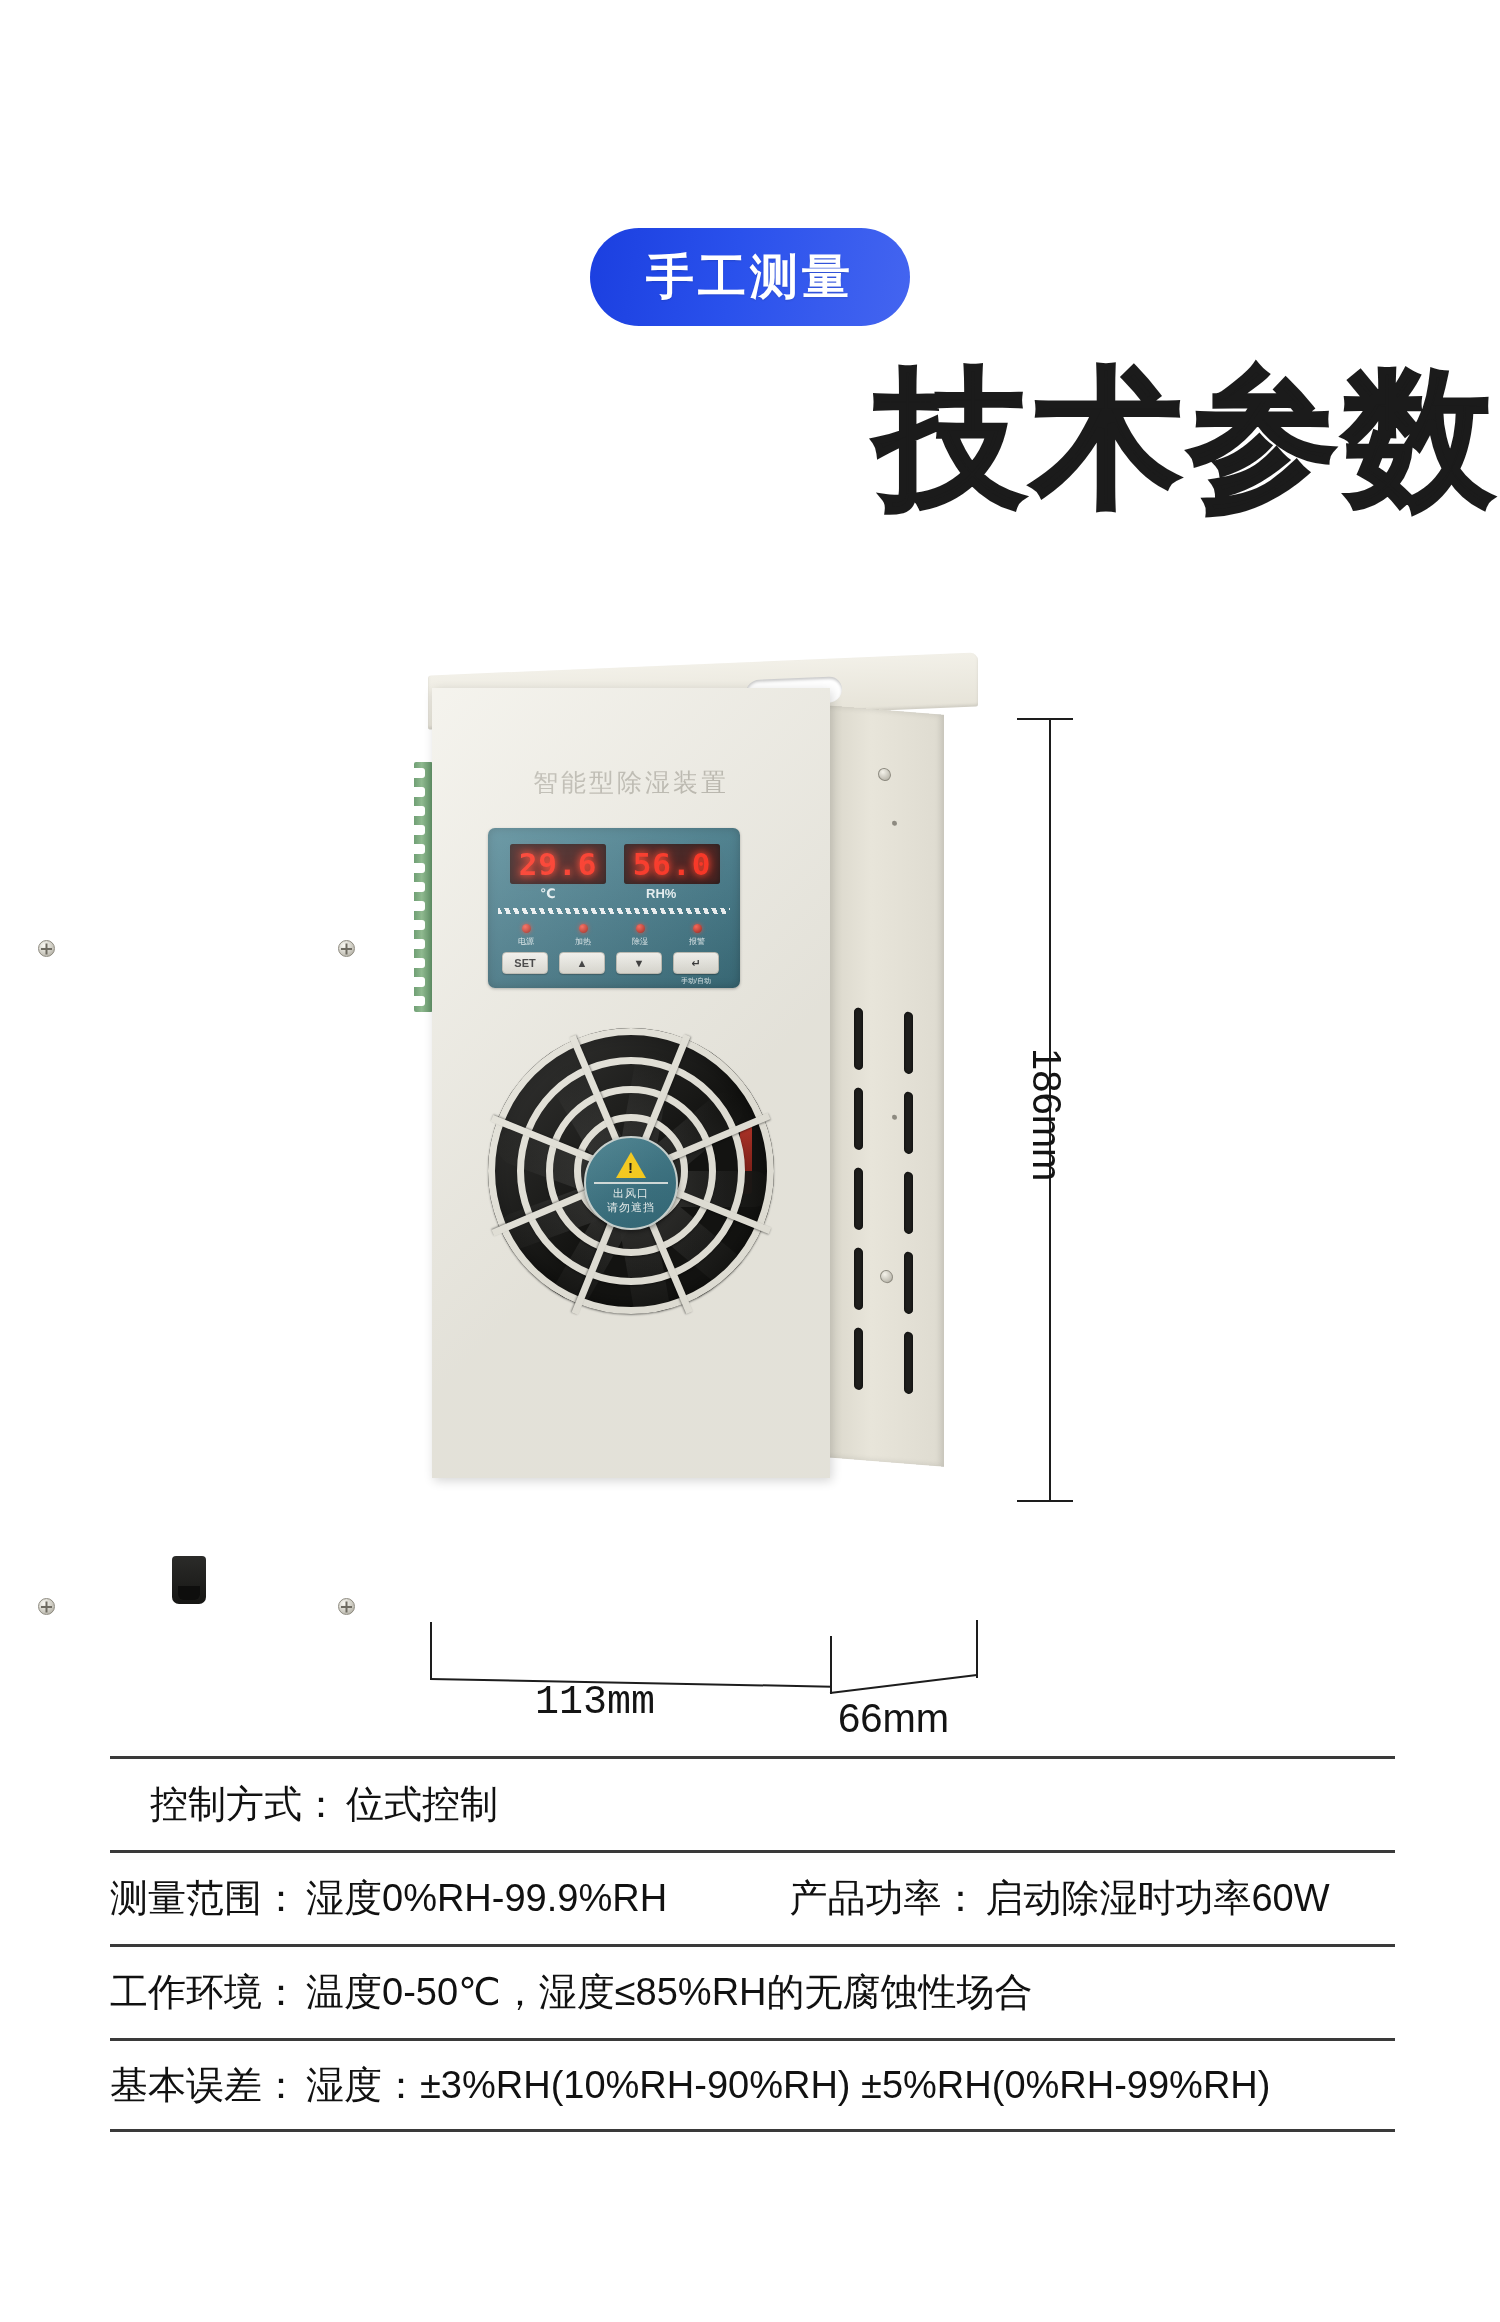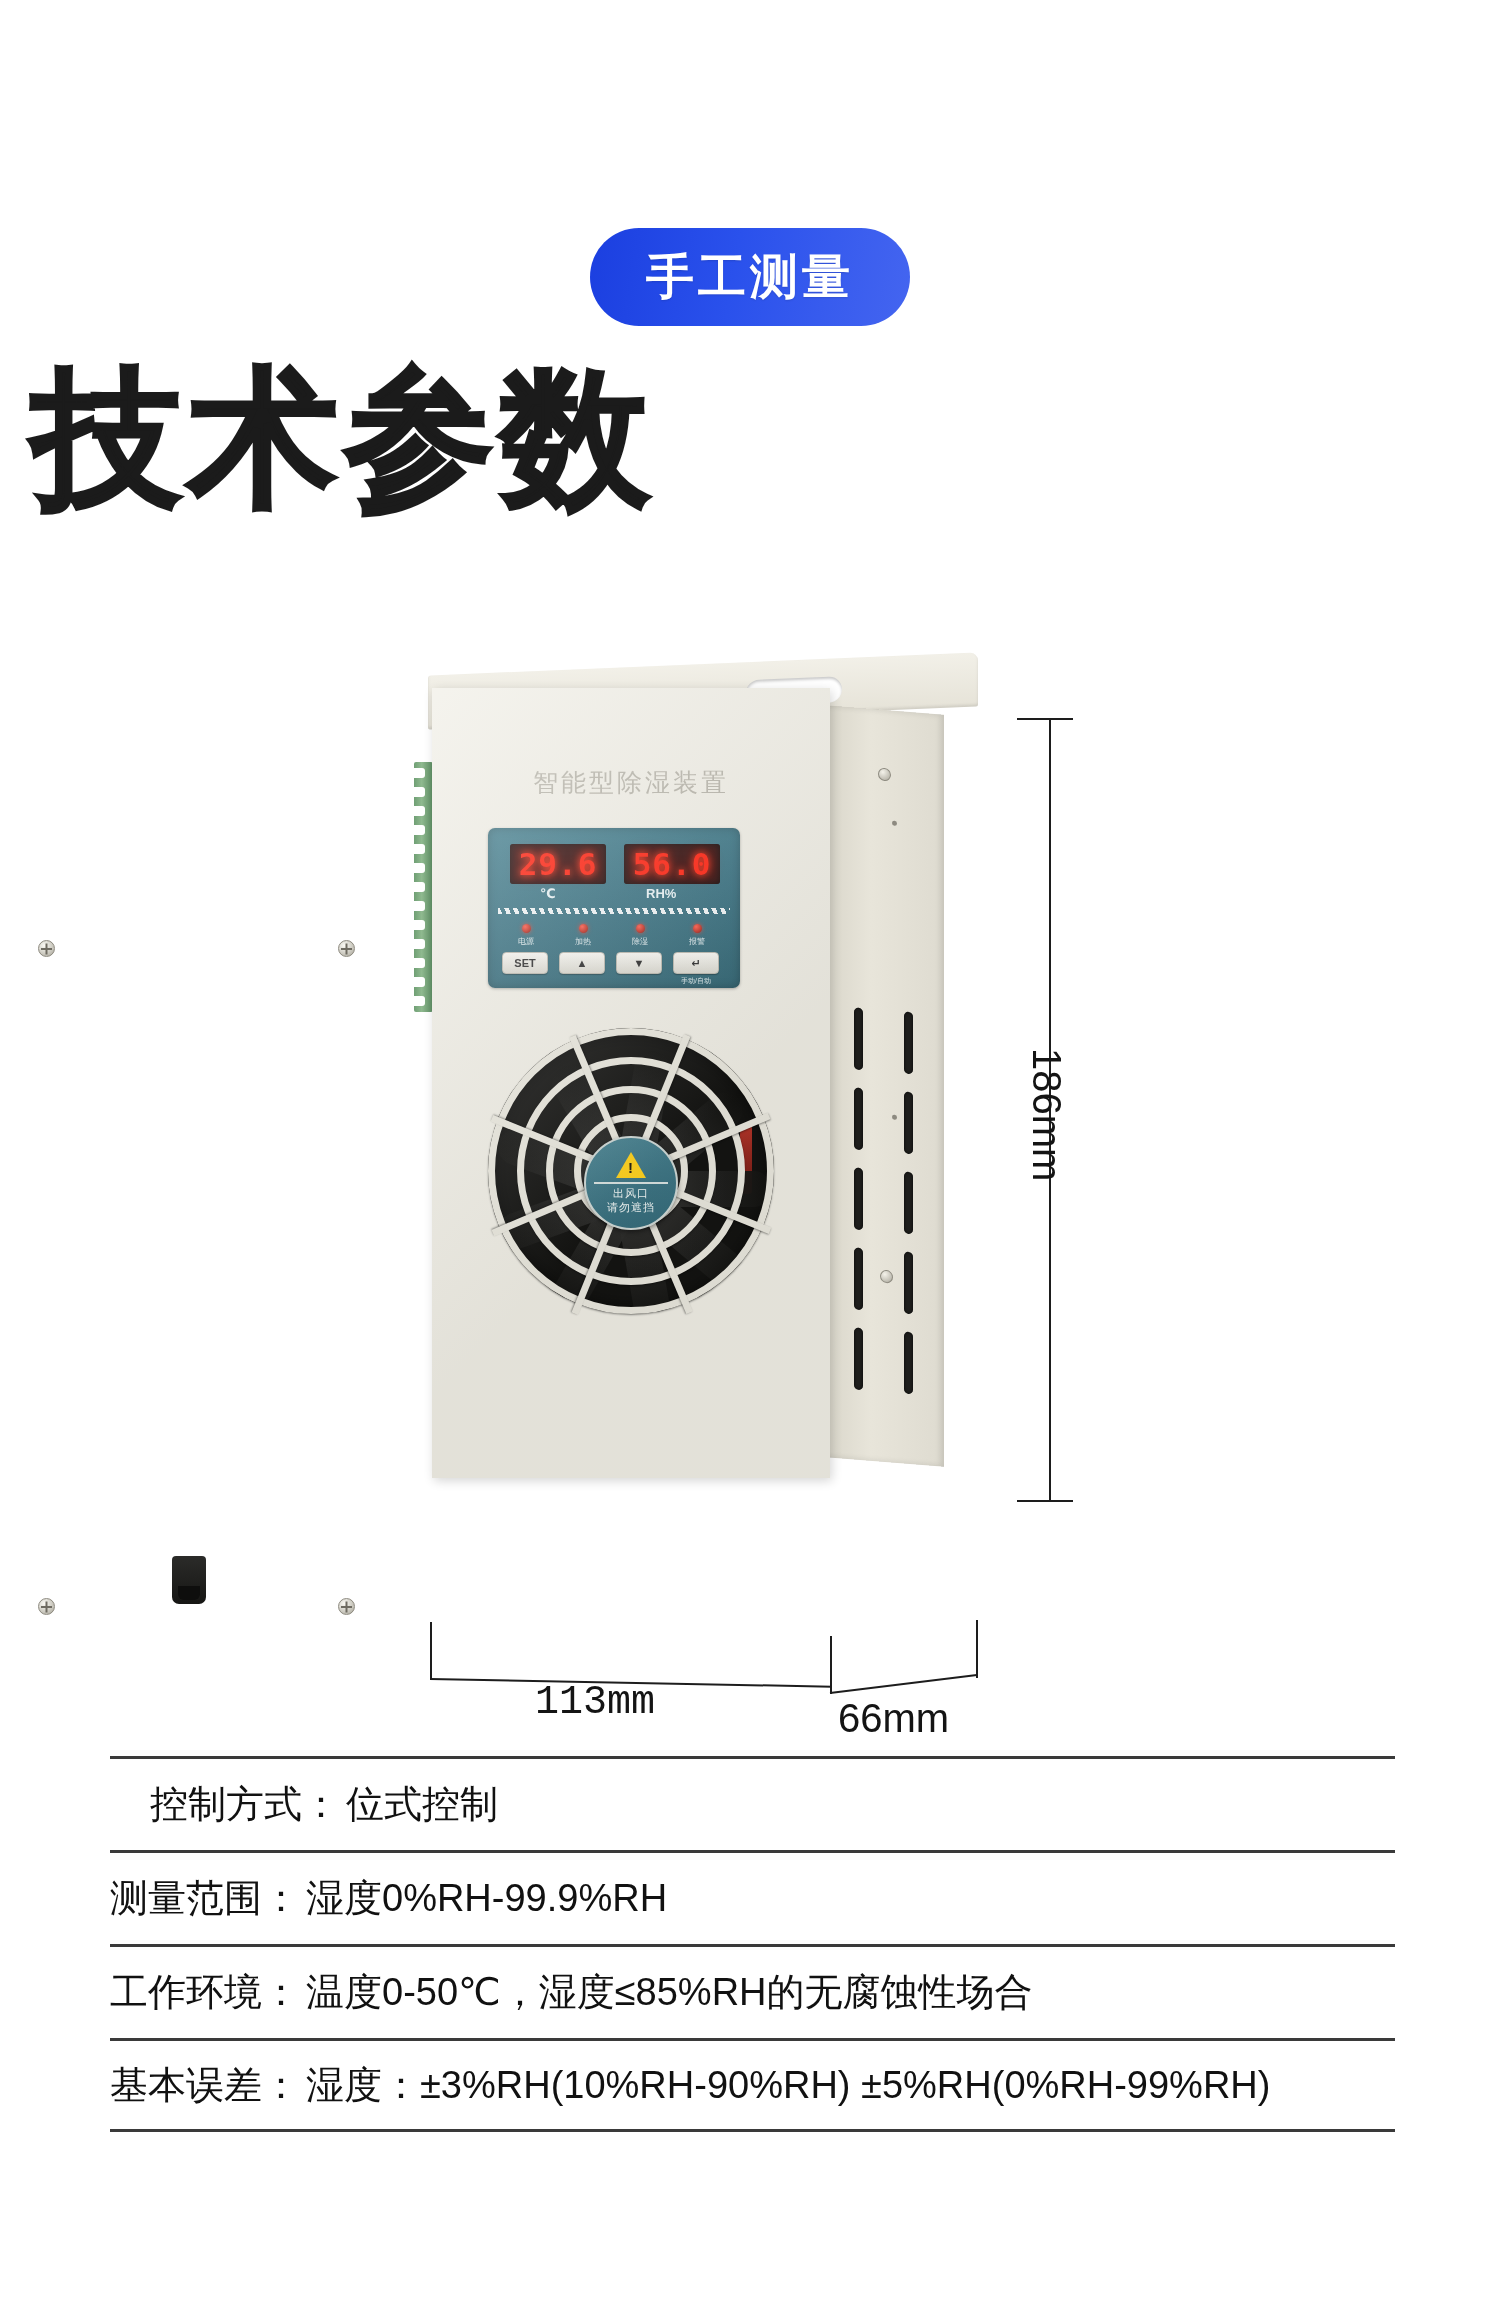--- a/index.html
+++ b/index.html
@@ -23,21 +23,21 @@
     border-radius: 49px;
     background: linear-gradient(100deg, #1b3fe0 0%, #2a51ec 45%, #4465f0 100%);
     color: #ffffff;
     font-size: 48px; font-weight: 700; letter-spacing: 4px;
     text-shadow: 0 1px 2px rgba(0,0,0,.12);
   }
 
   
   .title {
     position: absolute; top: 354px; left: 0; width: 1500px;
-    text-align: left;
+    text-align: right;
     font-size: 150px; line-height: 1.12;
     font-weight: 900; color: #1b1b1b;
     letter-spacing: 6px;
     padding-left: 32px;
     -webkit-text-stroke: 3px #1b1b1b;
   }
 
   
   .stage { position: absolute; top: 640px; left: 0; width: 1500px; height: 1040px; }
 
@@ -456,20 +456,24 @@
         <div class="spec-cell right">
           <span class="sp-label">控制方式：</span>
           <span class="sp-value">位式控制</span>
         </div>
       </div>
       <div class="spec-row">
         <div class="spec-cell left">
           <span class="sp-label">测量范围：</span>
           <span class="sp-value">湿度0%RH-99.9%RH</span>
         </div>
+        <div class="spec-cell right">
+          <span class="sp-label">产品功率：</span>
+          <span class="sp-value">启动除湿时功率60W</span>
+        </div>
       </div>
       <div class="spec-row">
         <div class="spec-cell full">
           <span class="sp-label">工作环境：</span>
           <span class="sp-value">温度0-50℃，湿度≤85%RH的无腐蚀性场合</span>
         </div>
       </div>
       <div class="spec-row">
         <div class="spec-cell full">
           <span class="sp-label">基本误差：</span>

